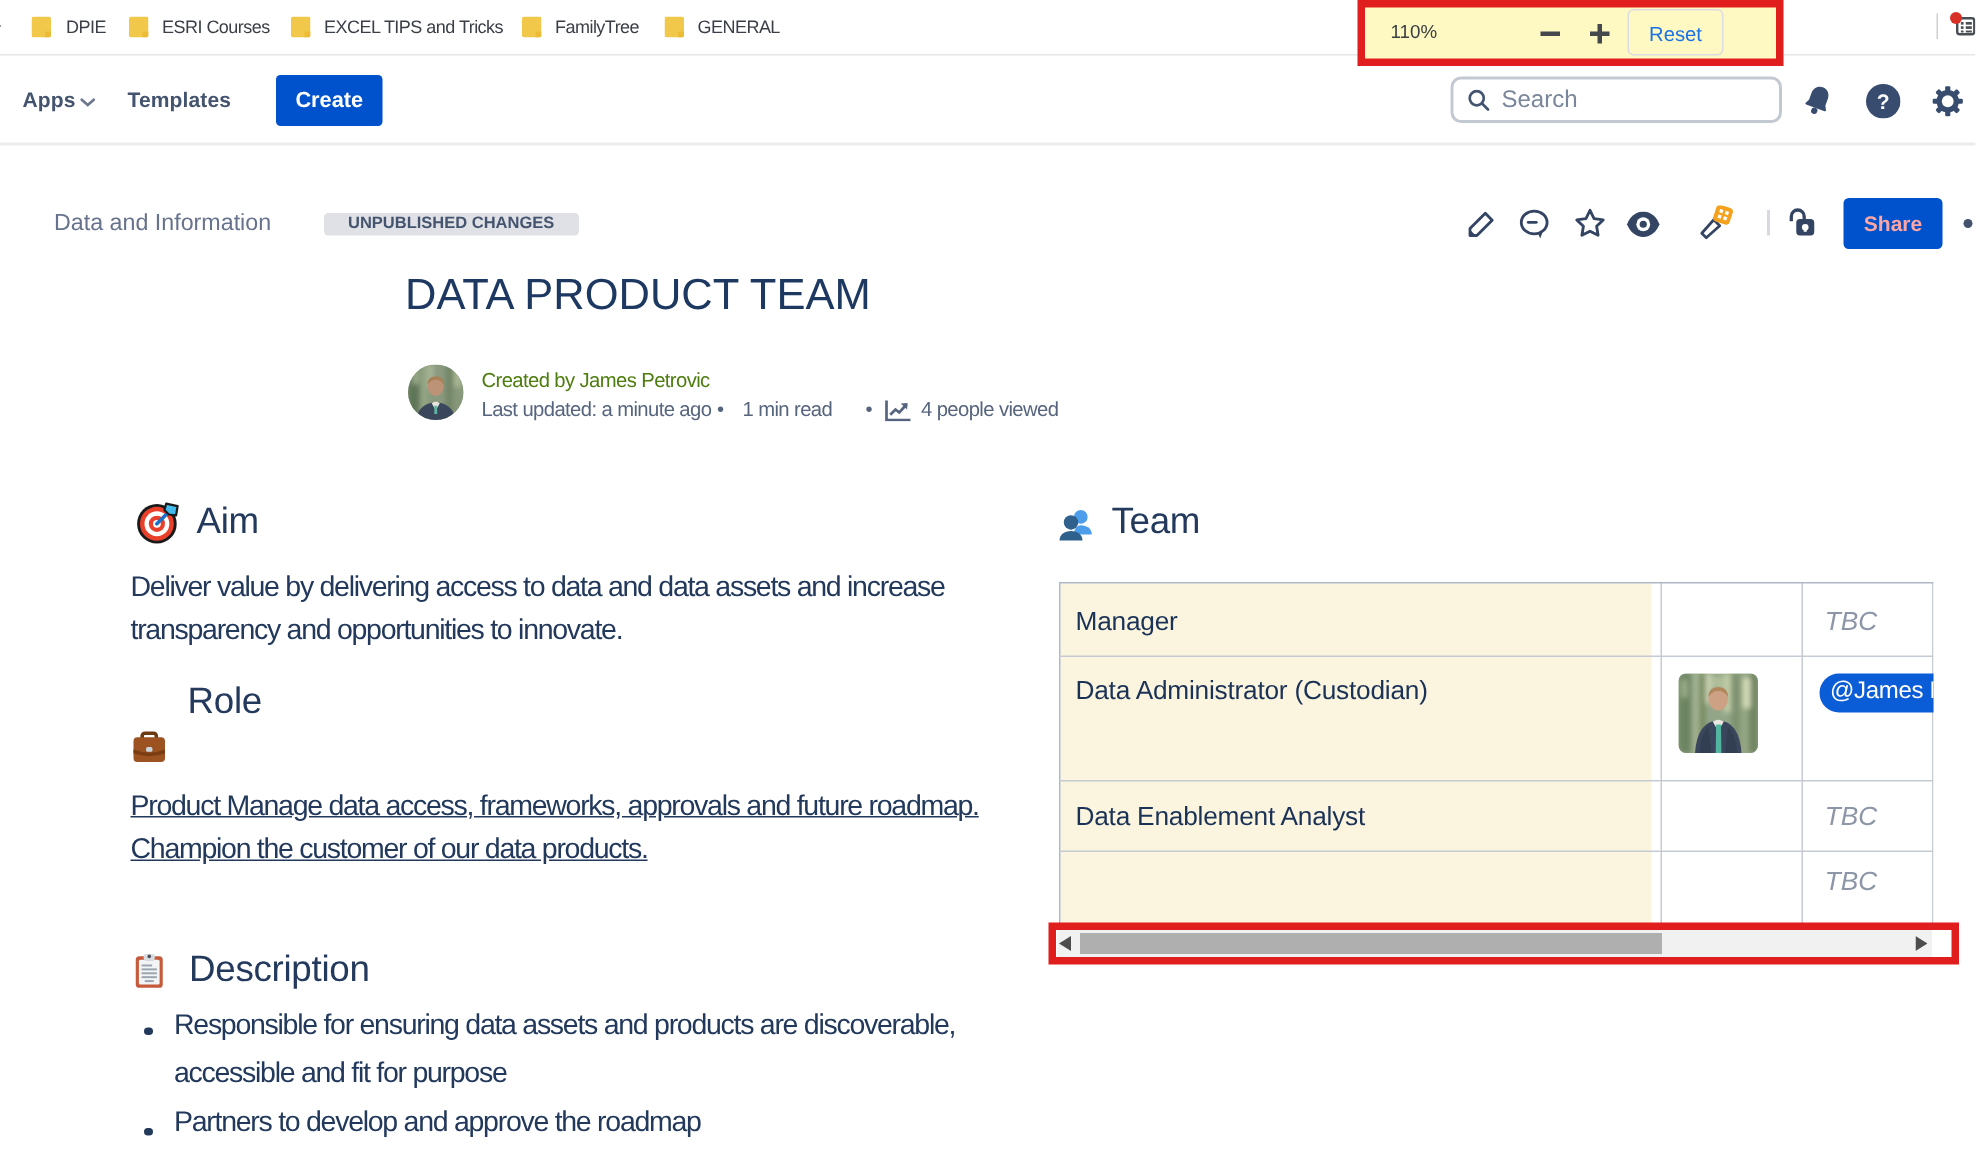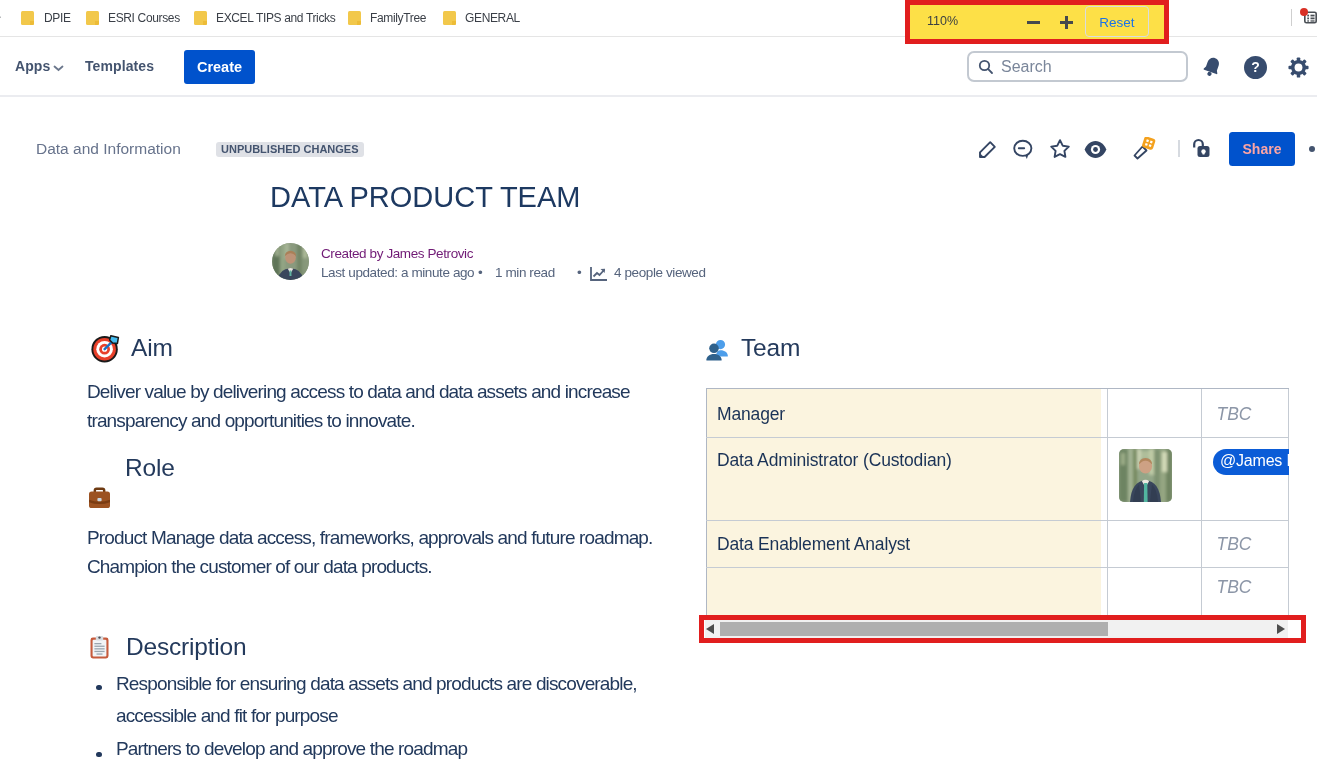--- a/index.html
+++ b/index.html
@@ -20,36 +20,36 @@
          border-bottom:2px solid #EBECF0; }
   .navtxt { position:absolute; font-size:14px; font-weight:700; color:#44546F; letter-spacing:0.1px;text-align:right; }
   #createbtn { position:absolute; left:184px; top:50px; width:71px; height:34px;
                background:#0052CC; border-radius:3px; color:#fff; font-size:14.5px;
                font-weight:700; text-align:center; line-height:34px; }
   #searchbox { position:absolute; left:967px; top:51px; width:221px; height:31px;
                border:2px solid #C3C9D1; border-radius:7px; }
   #searchtxt { position:absolute; left:1001px; top:58px; font-size:16px; color:#7A869A; }
 
   
-  #zoombubble { left:905px; top:0px; width:264px; height:44px;
-                border:5.5px solid #E11E1E; background:#fde047; z-index:30; }
+  #zoombubble { left:905px; top:0px; width:284px; height:44px;
+                border:5.5px solid #E11E1E; background:#fef9c3; z-index:30; }
   #scrollannot { left:699px; top:615px; width:607px; height:28px;
                  border:5px solid #E11E1E; background:transparent; z-index:25; }
 
   
   .crumb { left:36px; top:139.5px; font-size:15.5px; color:#67738C; }
   #lozenge { left:216px; top:142px; height:15px; background:#DFE1E6; border-radius:3px;
              font-size:11px; font-weight:700; color:#44546F; line-height:15px;
-             padding:0 5px; letter-spacing:0; }
+             padding:0 16px; letter-spacing:0; }
   #sharebtn { left:1229px; top:132px; width:66px; height:34px; background:#0052CC;
               border-radius:3.5px; color:#fca5a5; font-size:14px; font-weight:700;
               text-align:center; line-height:34px; }
   #title { left:270px; top:181px; font-size:29px; font-weight:500; color:#1D3961; }
 
-  .byline1 { left:321px; top:246px; font-size:13.5px; letter-spacing:-0.4px; color:#701a75; }
+  .byline1 { left:321px; top:246px; font-size:13.5px; letter-spacing:-0.4px; color:#4d7c0f; }
   .byline2 { font-size:13.5px; letter-spacing:-0.4px; color:#56647D; }
 
   h2 { font-size:24.5px; font-weight:400; letter-spacing:-0.2px; color:#243A5C; position:absolute; white-space:nowrap; }
   .bodytxt { position:absolute; font-size:19px; letter-spacing:-0.85px; line-height:29px; color:#22395C; }
 
   
   .tline { position:absolute; background:#C5CBD3; }
   .cell { position:absolute; font-size:17.5px; letter-spacing:-0.15px; color:#1A3256; white-space:nowrap; }
   .tbc { position:absolute; font-size:17.5px; font-style:italic; color:#8C96A7; }
 
@@ -264,21 +264,21 @@
   <h2 style="left:131px; top:333.5px;">Aim</h2>
   <div class="bodytxt" style="left:87px; top:376.5px; width:578px;">Deliver value by delivering access to data and data assets and increase transparency and opportunities to innovate.</div>
 
   <svg class="abs" style="left:88px; top:487px;" width="23" height="23" viewBox="0 0 23 23">
     <rect x="6.8" y="1.8" width="9.4" height="6" rx="1.8" fill="none" stroke="#6E3A12" stroke-width="2.4"></rect>
     <rect x="1" y="4.5" width="21" height="16.5" rx="2.6" fill="#9C5221"></rect>
     <path d="M1 12.7 Q11.5 16.8 22 12.7 L22 15.2 Q11.5 19 1 15.2 Z" fill="#7A3C12"></path>
     <rect x="9.4" y="11" width="4.2" height="3.2" rx="1" fill="#C9D6DF"></rect>
   </svg>
   <h2 style="left:125px; top:454px;">Role</h2>
-  <div class="bodytxt" style="left:87px; top:522.7px; width:578px;">Product Manage data access, frameworks, approvals and future roadmap. Champion the customer of our data products.</div>
+  <div class="bodytxt" style="left:87px; top:522.7px; width:578px;text-decoration:underline;">Product Manage data access, frameworks, approvals and future roadmap. Champion the customer of our data products.</div>
 
   <svg class="abs" style="left:90px; top:635px;" width="19" height="24" viewBox="0 0 19 24">
     <rect x="0.5" y="2.5" width="18" height="21" rx="2.4" fill="#C65B3C"></rect>
     <rect x="2.6" y="4.8" width="13.8" height="16.6" rx="1" fill="#F2F4F6"></rect>
     <rect x="5.8" y="1" width="7.4" height="4.6" rx="1.4" fill="#D8DCE0"></rect>
     <circle cx="9.5" cy="2.6" r="1.2" fill="#4A4F55"></circle>
     <rect x="4.4" y="8" width="7" height="1.3" fill="#9AA5AE"></rect>
     <rect x="4.4" y="10.6" width="10.2" height="1.3" fill="#9AA5AE"></rect>
     <rect x="4.4" y="13.2" width="10.2" height="1.3" fill="#9AA5AE"></rect>
     <rect x="4.4" y="15.8" width="10.2" height="1.3" fill="#9AA5AE"></rect>

